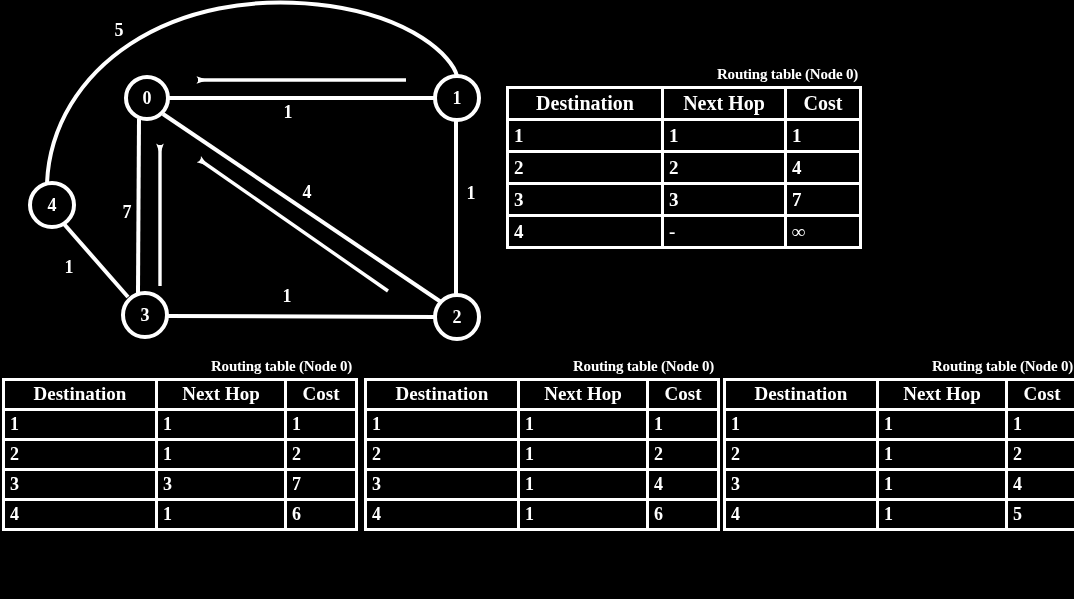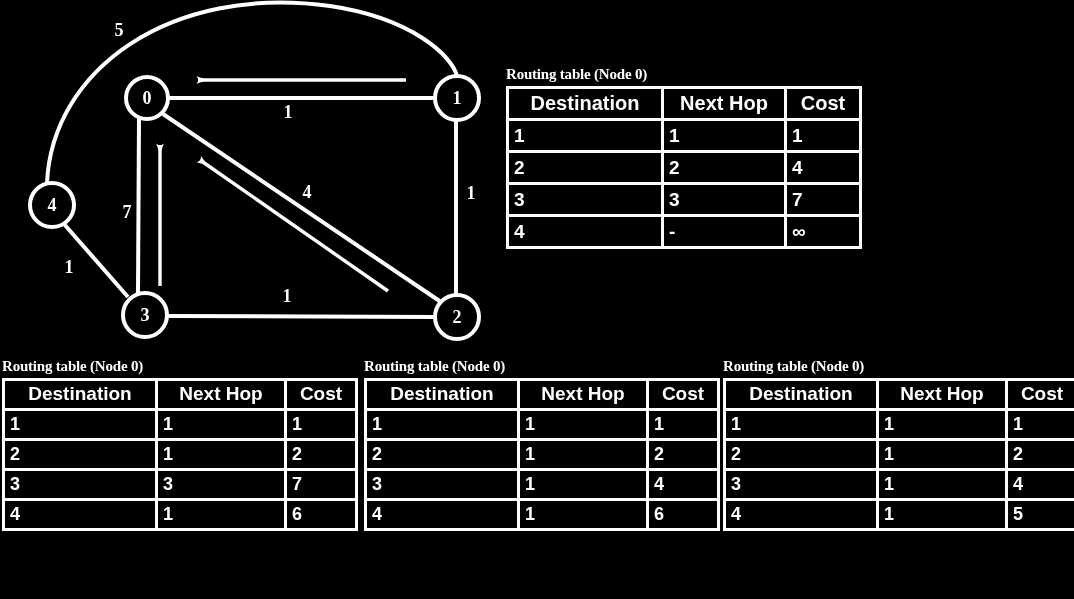--- a/index.html
+++ b/index.html
@@ -31,41 +31,41 @@
     width: 500px;
     height: 352px;
   }
   #graph-svg { display: block; }
 
   
   .rt-block {
     position: absolute;
   }
   .rt-title {
-    text-align: left;
+    text-align: right;
     font-weight: bold;
     font-size: 15px;
     line-height: 16px;
     color: #ffffff;
     letter-spacing: -0.2px;
     white-space: nowrap;
     font-family: "Liberation Serif", "DejaVu Serif", serif;
   }
   table.rt {
     border-collapse: separate;
     border-spacing: 3px;
     background: #ffffff;
     width: 100%;
     table-layout: fixed;
     margin-top: 4px;
   }
   table.rt td, table.rt th {
     background: #000000;
     color: #ffffff;
-    font-family: Liberation Sans, sans-serif;
+    font-family: Liberation Serif, serif;
     font-weight: bold;
     padding: 2px 5px 3px 5px;
   }
   table.rt th {
     text-align: center;
     font-size: 19px;
     line-height: 22px;
     white-space: nowrap;
   }
   table.rt td {

